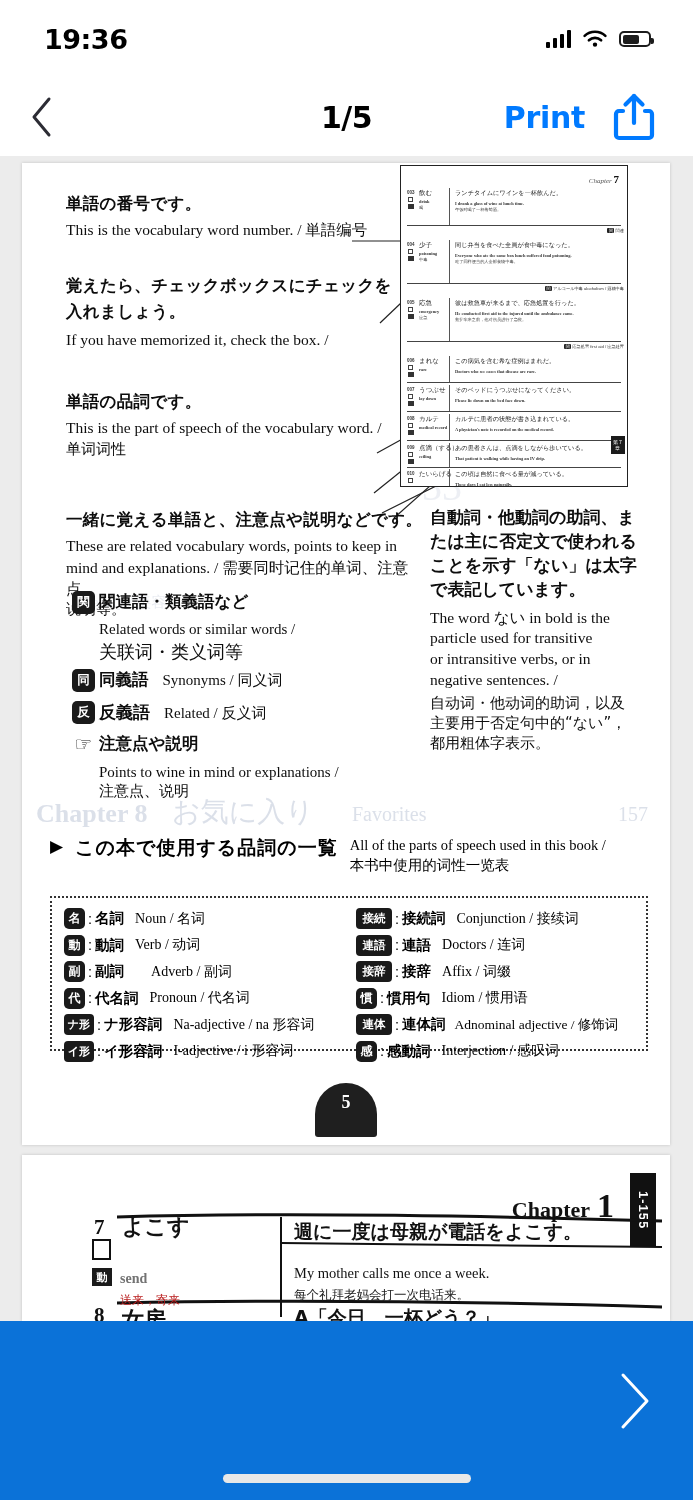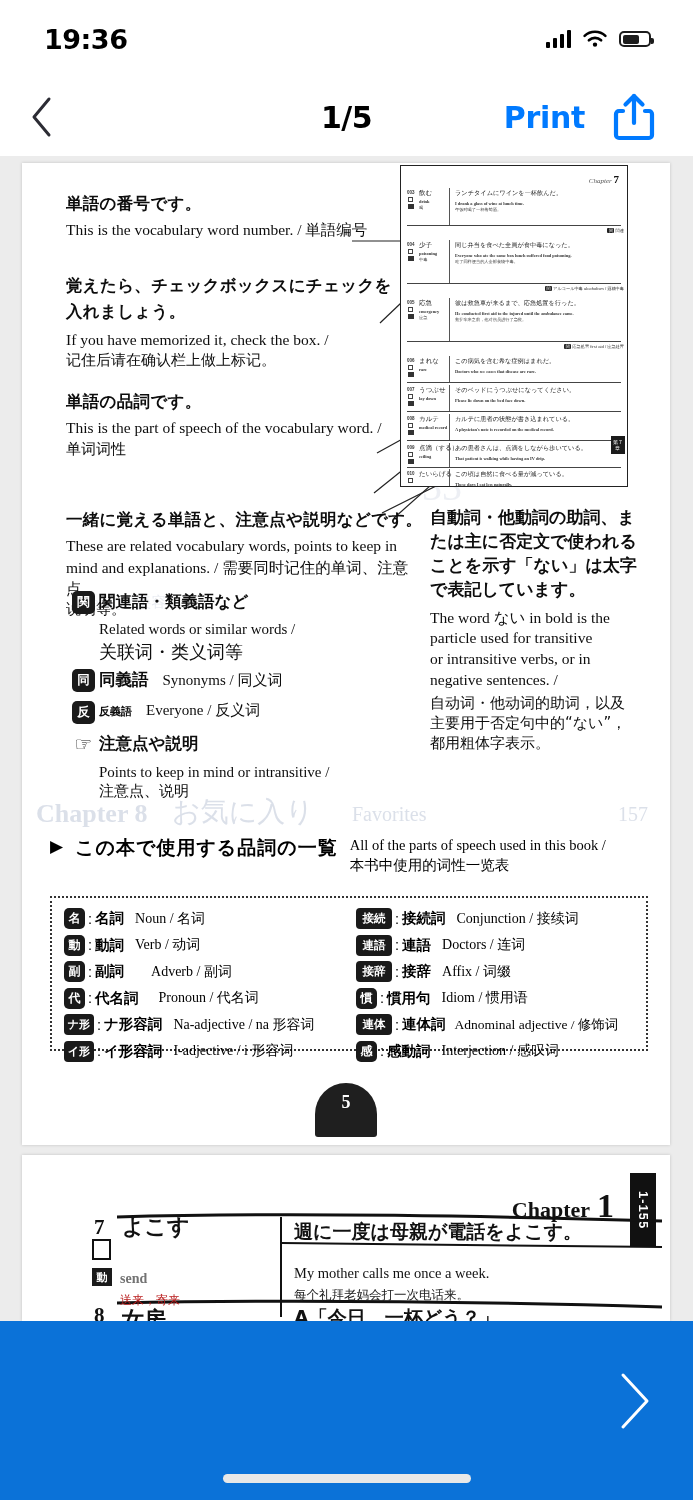--- a/index.html
+++ b/index.html
@@ -420,21 +420,20 @@
 
     <div class="pg" style="left:44px; top:30px; width:330px;">
       <div class="jp ann-title">単語の番号です。</div>
       <div class="en ann-body" style="margin-top:4px;">This is the vocabulary word number. / 単語编号</div>
     </div>
 
     <div class="pg" style="left:44px; top:112px; width:330px;">
       <div class="jp ann-title">覚えたら、チェックボックスにチェックを</div>
       <div class="jp ann-title" style="margin-top:4px;">入れましょう。</div>
       <div class="en ann-body" style="margin-top:5px;">If you have memorized it, check the box. /</div>
-      <div class="cn ann-body" style="font-size:15px;">记住后请在确认栏上做上标记。</div>
     </div>
 
     <div class="pg" style="left:44px; top:228px; width:350px;">
       <div class="jp ann-title">単語の品詞です。</div>
       <div class="en ann-body" style="margin-top:4px;">This is the part of speech of the vocabulary word. /</div>
       <div class="cn ann-body" style="font-size:15px;">单词词性</div>
     </div>
 
     <div class="pg" style="left:44px; top:346px; width:360px;">
       <div class="jp ann-title">一緒に覚える単語と、注意点や説明などです。</div>
@@ -458,30 +457,30 @@
         <span class="badge">同</span>
         <div class="legend-txt" style="display:flex; gap:14px; align-items:baseline;">
           <span class="jp" style="font-size:16.5px;">同義語</span>
           <span class="en" style="font-size:15px;">Synonyms / 同义词</span>
         </div>
       </div>
 
       <div class="legend-row" style="margin-top:9px;">
         <span class="badge">反</span>
         <div class="legend-txt" style="display:flex; gap:14px; align-items:baseline;">
-          <span class="jp" style="font-size:11px;">反義語</span>
-          <span class="en" style="font-size:15px;">Everyone / 反义词</span>
+          <span class="jp" style="font-size:17px;">反義語</span>
+          <span class="en" style="font-size:15px;">Related / 反义词</span>
         </div>
       </div>
 
       <div class="legend-row" style="margin-top:9px;">
         <span class="hand-icon">☞</span>
         <div class="legend-txt">
           <div class="jp" style="font-size:16.5px;">注意点や説明</div>
-          <div class="en" style="font-size:15px; margin-top:8px;">Points to keep in mind or intransitive /</div>
+          <div class="en" style="font-size:15px; margin-top:8px;">Points to wine in mind or explanations /</div>
           <div class="cn" style="font-size:15px;">注意点、说明</div>
         </div>
       </div>
     </div>
 
     <div class="pg" style="left:408px; top:342px; width:230px;">
       <div class="jp" style="font-size:17px; line-height:1.42;">
         <div>自動詞・他動詞の助詞、ま</div>
         <div>たは主に否定文で使われる</div>
         <div>ことを示す「ない」は太字</div>
@@ -526,21 +525,21 @@
         <div class="pos-item">
           <span class="badge" style="width:21px;height:21px;font-size:12px;">副</span>
           <span>:</span>
           <span class="b">副詞</span>
           <span class="e" style="margin-left:24px;">Adverb / 副词</span>
         </div>
         <div class="pos-item">
           <span class="badge" style="width:21px;height:21px;font-size:12px;">代</span>
           <span>:</span>
           <span class="b">代名詞</span>
-          <span class="e" style="margin-left:17px;">Pronoun / 代名词</span>
+          <span class="e" style="margin-left:8px;">Pronoun / 代名词</span>
         </div>
         <div class="pos-item">
           <span class="badge w2" style="height:21px;">ナ形</span>
           <span>:</span>
           <span class="b">ナ形容詞</span>
           <span class="e" style="margin-left:8px;">Na-adjective / na 形容词</span>
         </div>
         <div class="pos-item">
           <span class="badge w2" style="height:21px;">イ形</span>
           <span>:</span>

